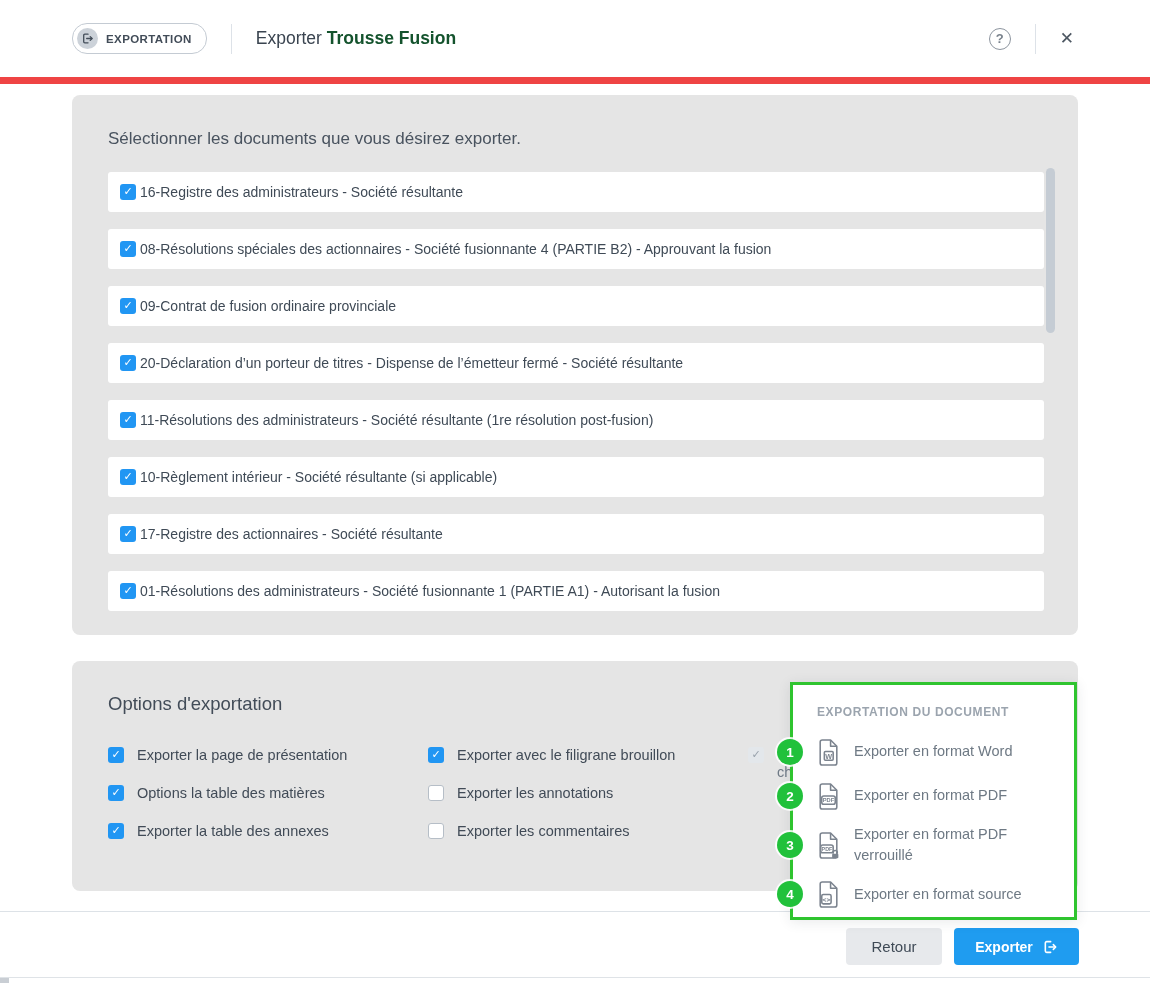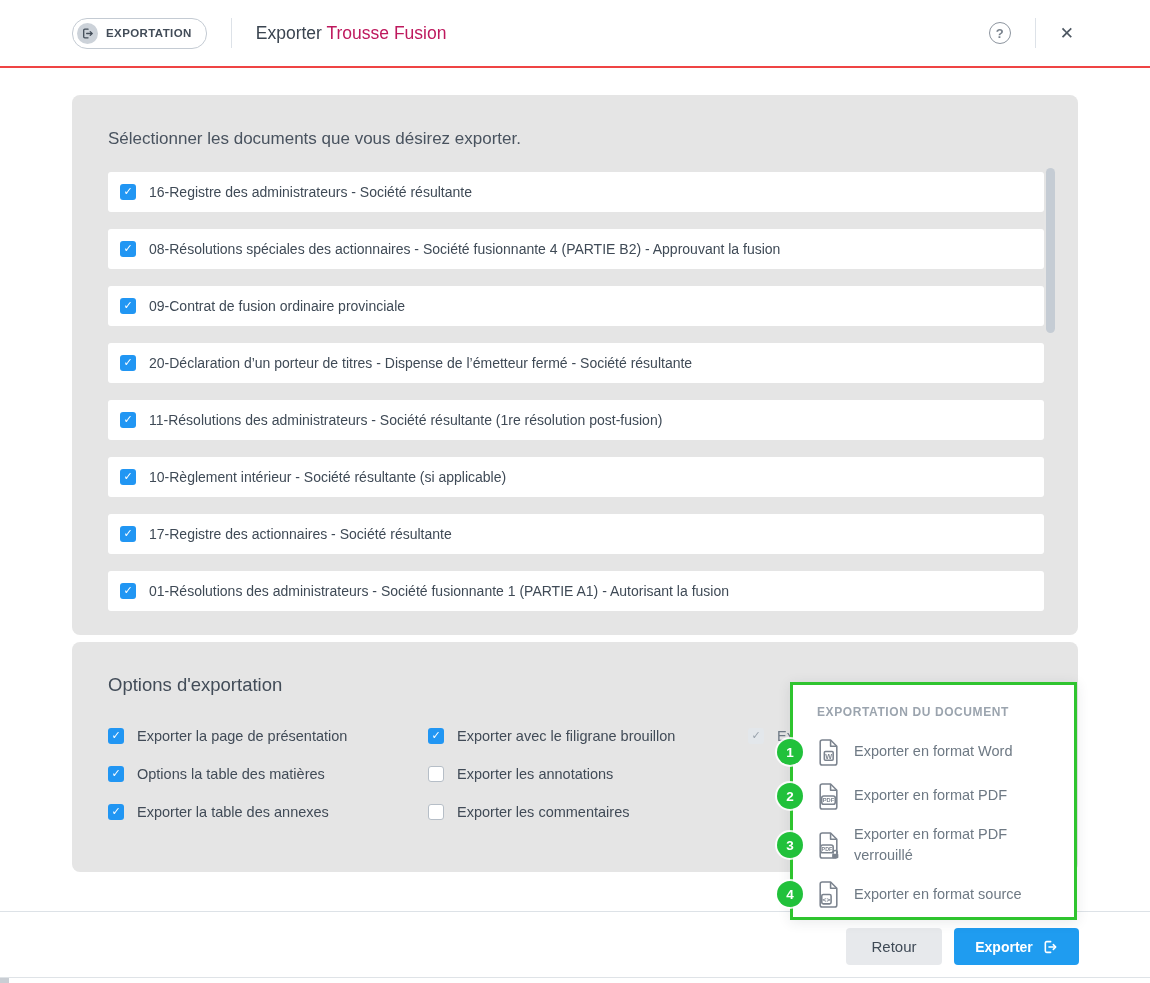--- a/index.html
+++ b/index.html
@@ -3,77 +3,77 @@
 <meta charset="utf-8">
 <style>
   html,body{margin:0;padding:0;}
   body{
     width:1150px;height:983px;position:relative;background:#fff;
     font-family:"Liberation Sans","DejaVu Sans",sans-serif;
     overflow:hidden;color:#3e4854;
   }
   
   .header{
-    position:absolute;top:0;left:0;right:0;height:68px;background:#fff;
-    border-bottom:2px solid #ef4444;display:flex;align-items:center;
+    position:absolute;top:0;left:0;right:0;height:84px;background:#fff;
+    border-bottom:7px solid #ef4444;display:flex;align-items:center;
     padding:0 76px 0 72px;box-sizing:border-box;
   }
   .badge{
     display:inline-flex;align-items:center;gap:8px;height:29px;
     border:1px solid #c4cbd3;border-radius:15px;padding:0 14px 0 4px;background:#fff;
     cursor:pointer;
   }
   .badge-circle{
     width:21px;height:21px;border-radius:50%;background:#ccd2d9;
     display:flex;align-items:center;justify-content:center;color:#424c58;
   }
   .badge-circle svg{width:13px;height:13px;}
   .badge-label{font-size:11.5px;font-weight:700;color:#424c58;letter-spacing:.4px;}
   .hdr-divider{width:1px;height:30px;background:#dde2e8;margin:0 24px;}
   .page-title{font-size:17.5px;color:#3a4450;}
-  .page-title .bold{font-weight:400;color:#be185d;}
+  .page-title .bold{font-weight:700;color:#14532d;}
   .hdr-right{margin-left:auto;display:flex;align-items:center;}
   .help-btn{
     width:22px;height:22px;border:1.5px solid #8d959f;border-radius:50%;
     color:#79828c;font-size:13px;display:flex;align-items:center;justify-content:center;
     box-sizing:border-box;cursor:pointer;font-weight:600;
   }
   .close-btn{font-size:17px;color:#4d5762;cursor:pointer;line-height:1;}
 
   
   .panel{
     position:absolute;left:72px;width:1006px;background:#e5e5e5;border-radius:8px;
     box-sizing:border-box;
   }
   .panel-docs{top:95px;height:540px;padding:34px 34px 20px 36px;}
   .panel-docs-heading{font-size:17px;color:#49535f;margin:0 0 23px 0;font-weight:400;}
   .doc-row{
     height:40px;margin-bottom:17px;background:#fff;border-radius:3px;
-    display:flex;align-items:center;padding:0 12px;gap:13px;width:936px;
+    display:flex;align-items:center;padding:0 12px;gap:4px;width:936px;
     box-sizing:border-box;
   }
   .doc-row .doc-label{font-size:14px;color:#3f4a56;white-space:nowrap;}
   .scroll-thumb{
     position:absolute;right:23px;top:73px;width:9px;height:165px;
     background:#c5ccd4;border-radius:5px;cursor:grab;
   }
 
   
   .cb{width:16px;height:16px;border-radius:3px;flex:none;position:relative;box-sizing:border-box;}
   .cb.checked{background:#2196f3;}
   .cb.checked::after{
     content:"\2713";color:#fff;font-size:11px;font-weight:700;
     position:absolute;top:50%;left:50%;transform:translate(-50%,-54%);
   }
   .cb.unchecked{background:#fff;border:1px solid #b6bec7;}
   .cb.disabled{background:#e3e7eb;}
   .cb.disabled::after{color:#98a1ab;}
 
   
-  .panel-options{top:642px;height:230px;padding:32px 36px;}
+  .panel-options{top:661px;height:230px;padding:32px 36px;}
   .panel-options-heading{font-size:18.5px;color:#424c58;margin:0 0 32px 0;font-weight:400;}
   .options-grid{display:flex;}
   .opt-col{display:flex;flex-direction:column;}
   .opt-col1,.opt-col2{width:320px;}
   .opt-item{
     display:flex;align-items:flex-start;gap:13px;margin-bottom:21px;
     font-size:14.5px;color:#414b57;cursor:pointer;
   }
   .opt-item .opt-label{line-height:17px;}
   .opt-col3 .opt-label{color:#6f7a86;}

